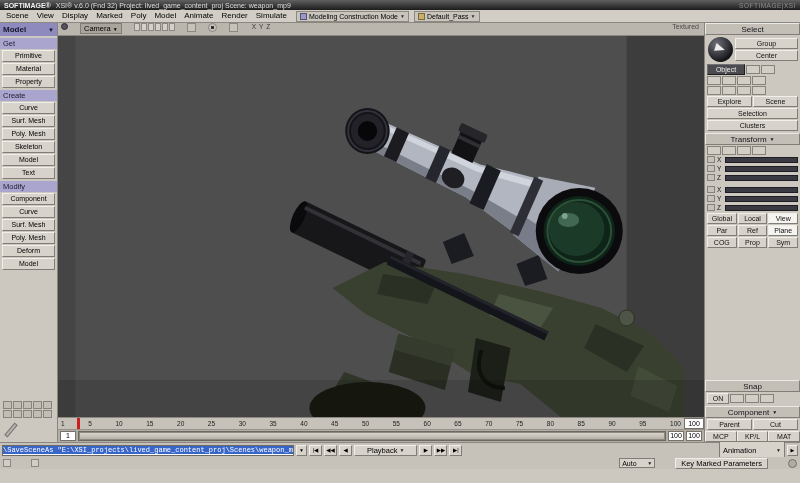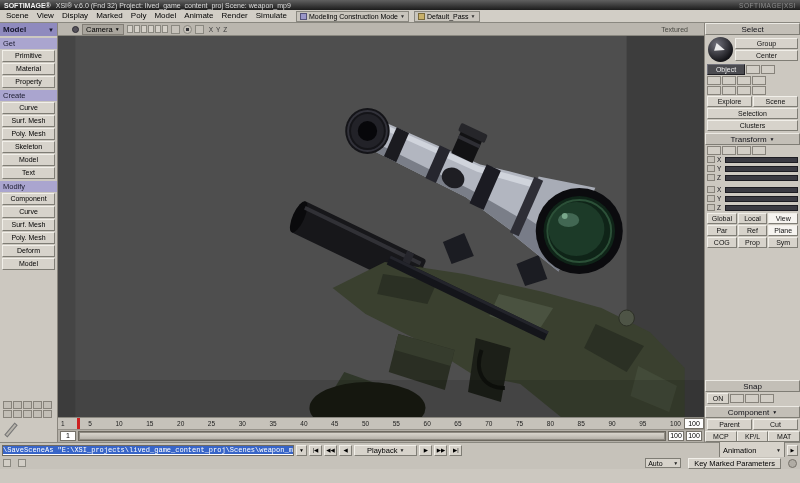--- a/index.html
+++ b/index.html
@@ -23,21 +23,21 @@
 .lp-title{height:13px;flex:none;background:var(--purple,#8f8abe);display:flex;align-items:center;justify-content:space-between;padding:0 3px;font-size:8px;font-weight:bold;color:#16162c}
 .lp-title .arr{font-size:6px}
 .lp-section{height:11px;line-height:11px;flex:none;background:var(--purple-light,#aaa5cf);font-size:7.5px;padding-left:3px;color:#1c1c30;margin-top:2px}
 .lp-btn{height:12px;line-height:10px;flex:none;margin:1px 2px 0;background:#d7d3cb;border:1px solid;border-color:#f1efe9 #7f7d75 #7f7d75 #f1efe9;font-size:7px;text-align:center;overflow:hidden;white-space:nowrap}
 .lp-bottom{margin-top:auto;padding:2px 3px 4px}
 .palette{display:grid;grid-template-columns:repeat(5,9px);gap:1px}
 .palette .cell{width:9px;height:8px;background:#c2beb6;border:1px solid #87837b}
 .pencil{width:4px;height:16px;background:#b8b4ac;border:1px solid #777;transform:rotate(40deg);margin:4px 0 0 6px}
 
 .center{flex:1;display:flex;flex-direction:column;min-width:0}
-.vp-header{height:13px;flex:none;background:#bab6ae;border-bottom:1px solid #8a8880;display:flex;align-items:center;gap:3px;padding:0 14px;font-size:7.5px}
+.vp-header{height:13px;flex:none;background:#bab6ae;border-bottom:1px solid #8a8880;display:flex;gap:12px;padding:0 3px;font-size:7.5px}
 .vp-cam{display:flex;align-items:center;gap:2px;background:#a9a59d;border:1px solid #817d75;height:11px;padding:0 3px}
 .vp-cam .arr{font-size:5px}
 .cam-icon{width:7px;height:7px;border-radius:50%;background:#55525a;border:1px solid #2e2c34;flex:none}
 .page-icons{display:flex;gap:1px}
 .page-icons i{width:6px;height:8px;background:#d5d1c9;border:1px solid #8a8880;display:block}
 .vp-tool{width:9px;height:9px;background:#c6c2ba;border:1px solid #8a8880;flex:none}
 .eye{width:9px;height:9px;border-radius:50%;background:radial-gradient(circle,#343438 30%,#c6c2ba 32%);border:1px solid #8a8880;flex:none}
 .axis-letters{display:flex;gap:3px;font-size:6.5px;color:#3a3a3a;margin-left:2px}
 .vp-mode{margin-left:auto;color:#4a4a44;font-size:7px;padding-right:2px}
 .vp-canvas{flex:1;position:relative;background:#4e4e4e;min-height:0}
@@ -73,21 +73,21 @@
 .spacer{flex:1}
 .rp-tabs{display:flex;flex:none;margin-top:1px}
 
 .cmdrow{height:15px;flex:none;background:#c6c2ba;border-top:1px solid #8a8880;display:flex;align-items:center;gap:2px;padding:0 2px;font-size:8px}
 .scene-input{width:292px;height:11px;flex:none;background:#fff;border:1px solid #6e6a62;overflow:hidden;white-space:nowrap;font-family:"Liberation Mono",monospace;font-size:7px;line-height:9px}
 .scene-input .sel{background:var(--sel-blue,#3865c8);color:#fff}
 .sq-btn{width:11px;height:11px;background:#d7d3cb;border:1px solid;border-color:#f1efe9 #7f7d75 #7f7d75 #f1efe9;font-size:5px;text-align:center;line-height:9px;flex:none}
 .tbtn{min-width:13px;height:11px;background:#d7d3cb;border:1px solid;border-color:#f1efe9 #7f7d75 #7f7d75 #f1efe9;font-size:5.5px;line-height:9px;text-align:center;padding:0 1px;flex:none}
 .playback-btn{height:11px;background:#d7d3cb;border:1px solid;border-color:#f1efe9 #7f7d75 #7f7d75 #f1efe9;font-size:7.5px;line-height:9px;padding:0 12px;flex:none;display:flex;align-items:center;gap:2px}
 .anim-dd{width:66px;height:19px;background:#d7d3cb;border:1px solid #7f7d75;font-size:7.5px;display:flex;align-items:center;justify-content:space-between;padding:0 3px;flex:none}
-.subrow{height:12px;flex:none;background:#c6c2ba;display:flex;align-items:center;gap:7px;padding:0 3px;font-size:7.5px}
+.subrow{height:12px;flex:none;background:#c6c2ba;display:flex;align-items:center;gap:20px;padding:0 3px;font-size:7.5px}
 .corner-ico{width:8px;height:8px;border:1px solid #8a8880;background:#d2cec6;flex:none}
 .auto-dd{width:36px;height:10px;background:#d7d3cb;border:1px solid #7f7d75;font-size:7px;display:flex;align-items:center;justify-content:space-between;padding:0 2px;flex:none}
 .key-btn{height:11px;background:#d7d3cb;border:1px solid;border-color:#f1efe9 #7f7d75 #7f7d75 #f1efe9;font-size:7.5px;line-height:9px;padding:0 5px;flex:none}
 .key-badge{width:9px;height:9px;border-radius:50%;background:#b0aca4;border:1px solid #76726a;flex:none}
 .statusrow{height:14px;flex:none;background:#cac6be;border-top:1px solid #8a8880;position:relative;font-size:8px;color:#111}
 .status-item{position:absolute;top:2px;display:flex;align-items:center;gap:2px;white-space:nowrap}
 .status-item:nth-child(1){left:4px}
 .status-item:nth-child(2){left:341px}
 .status-item:nth-child(3){left:524px}
 .status-item:nth-child(4){left:648px}

